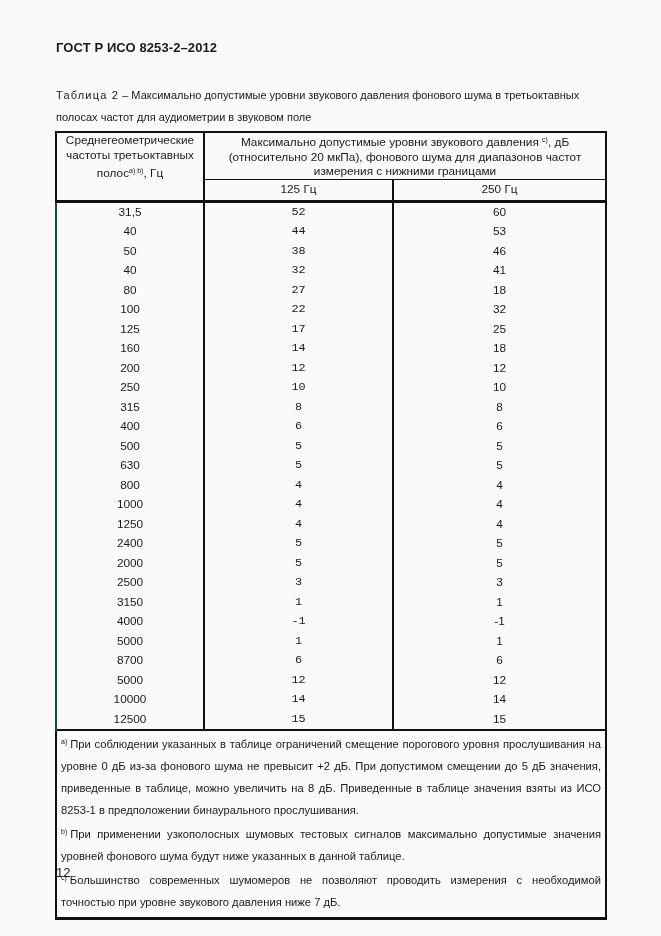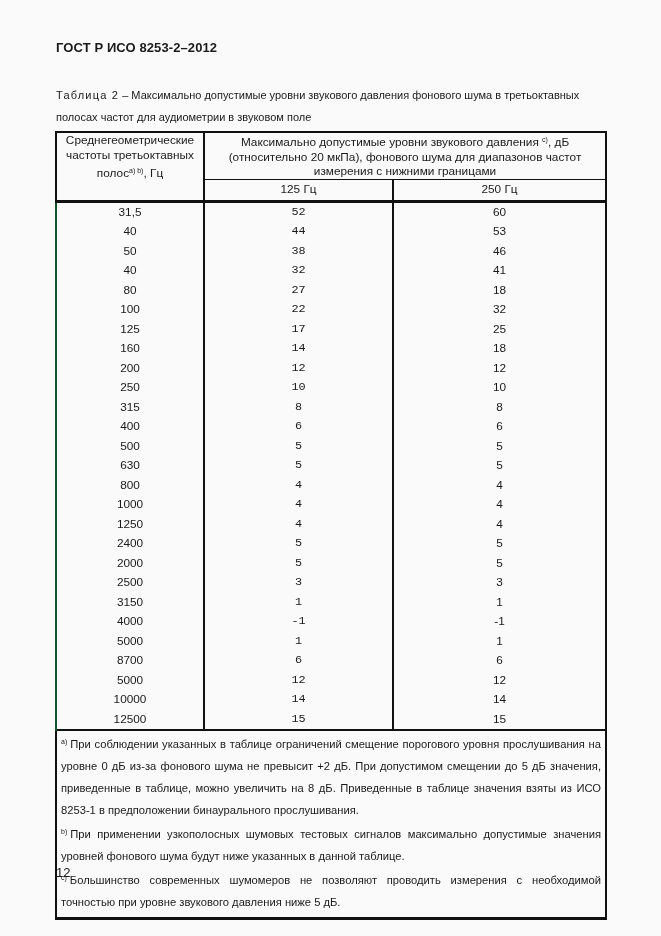--- a/index.html
+++ b/index.html
@@ -247,20 +247,20 @@
       </tr>
       <tr>
       <td class="notes" colspan="3">
         <div class="note">
             <p><sup>a)</sup><span>При соблюдении указанных в таблице ограничений смещение порогового уровня прослушивания на уровне 0 дБ из-за фонового шума не превысит +2 дБ. При допустимом смещении до 5 дБ значения, приведенные в таблице, можно увеличить на 8 дБ. Приведенные в таблице значения взяты из ИСО 8253-1 в предположении бинаурального прослушивания.</span></p>
           </div>
         <div class="note">
             <p><sup>b)</sup><span>При применении узкополосных шумовых тестовых сигналов максимально допустимые значения уровней фонового шума будут ниже указанных в данной таблице.</span></p>
           </div>
         <div class="note">
-            <p><sup>c)</sup><span>Большинство современных шумомеров не позволяют проводить измерения с необходимой точностью при уровне звукового давления ниже 5 дБ.</span></p>
+            <p><sup>c)</sup><span>Большинство современных шумомеров не позволяют проводить измерения с необходимой точностью при уровне звукового давления ниже 7 дБ.</span></p>
           </div>
       </td>
     </tr>
   </tbody>
 </table>
 
 <div class="page-num">12</div>
 
 </body></html>

